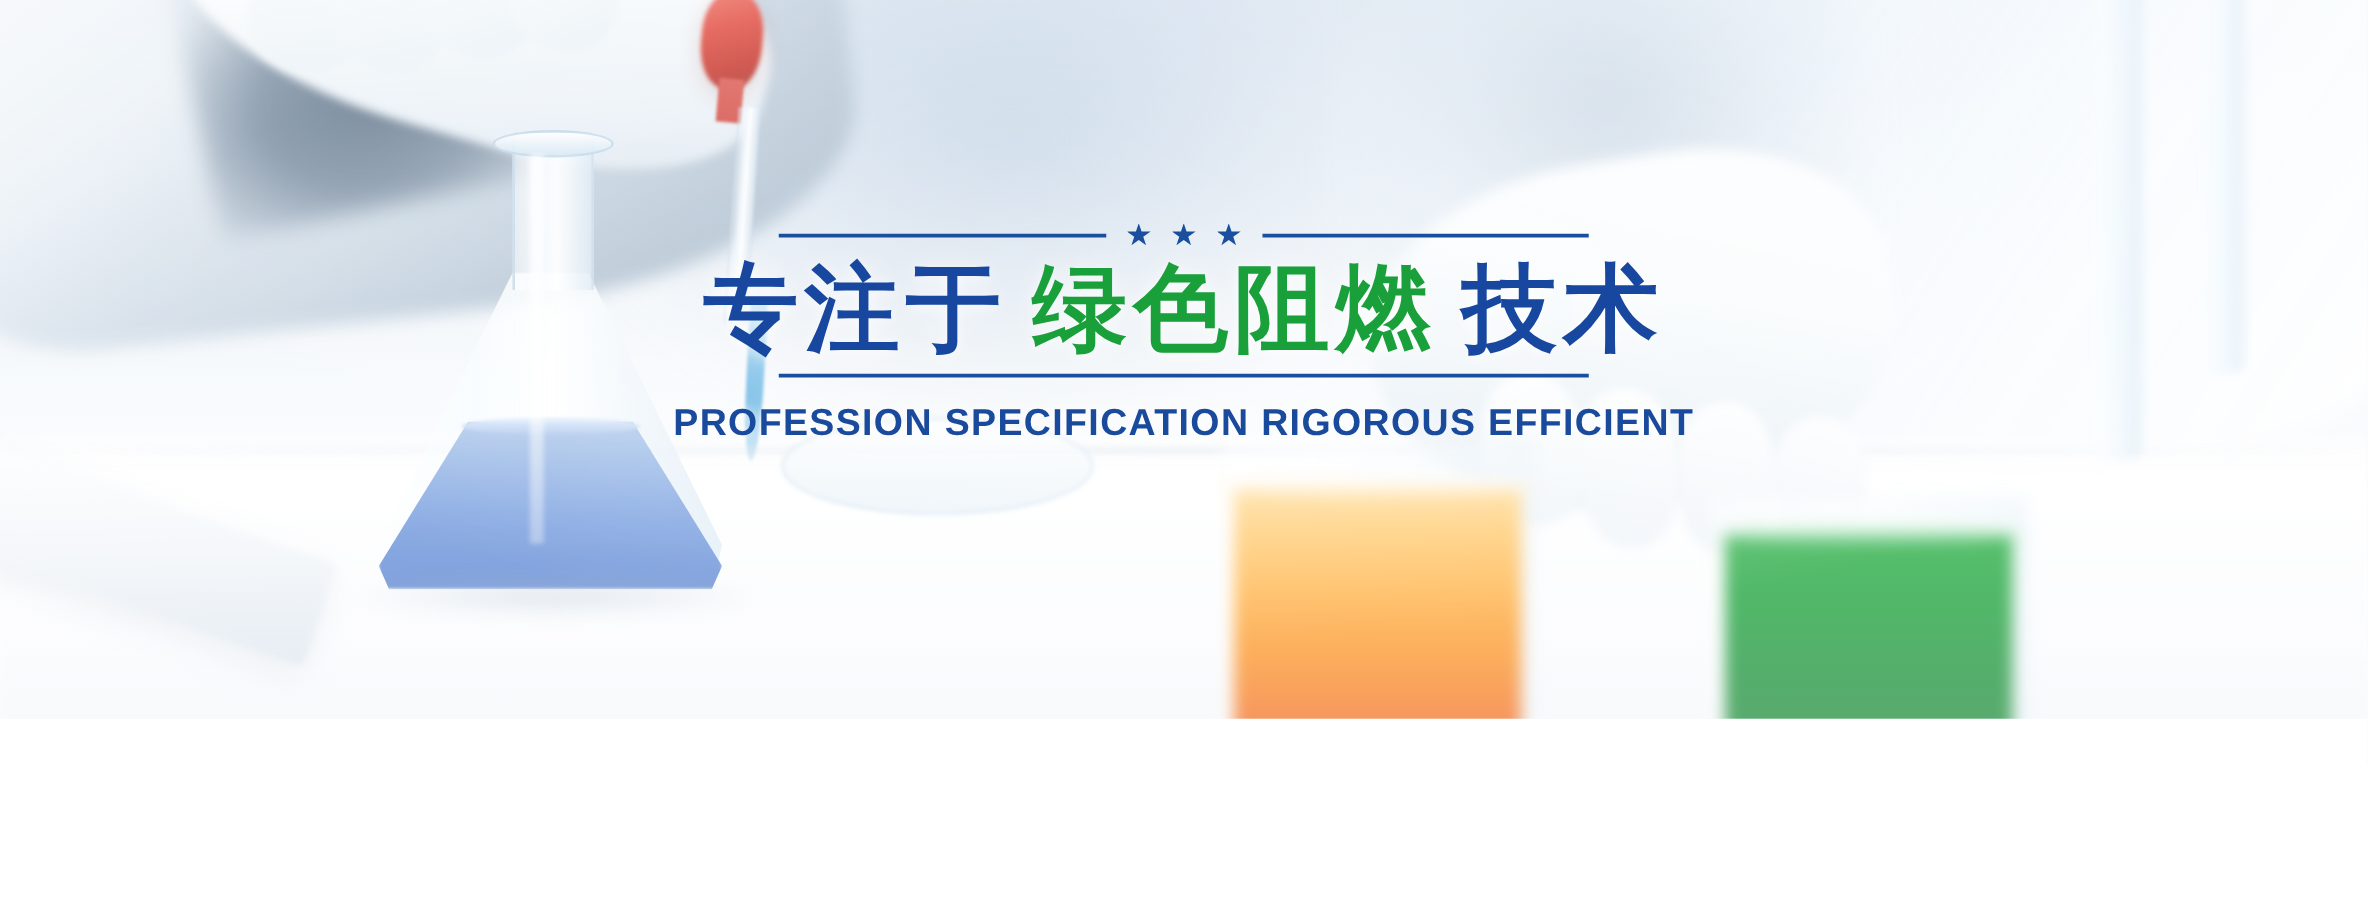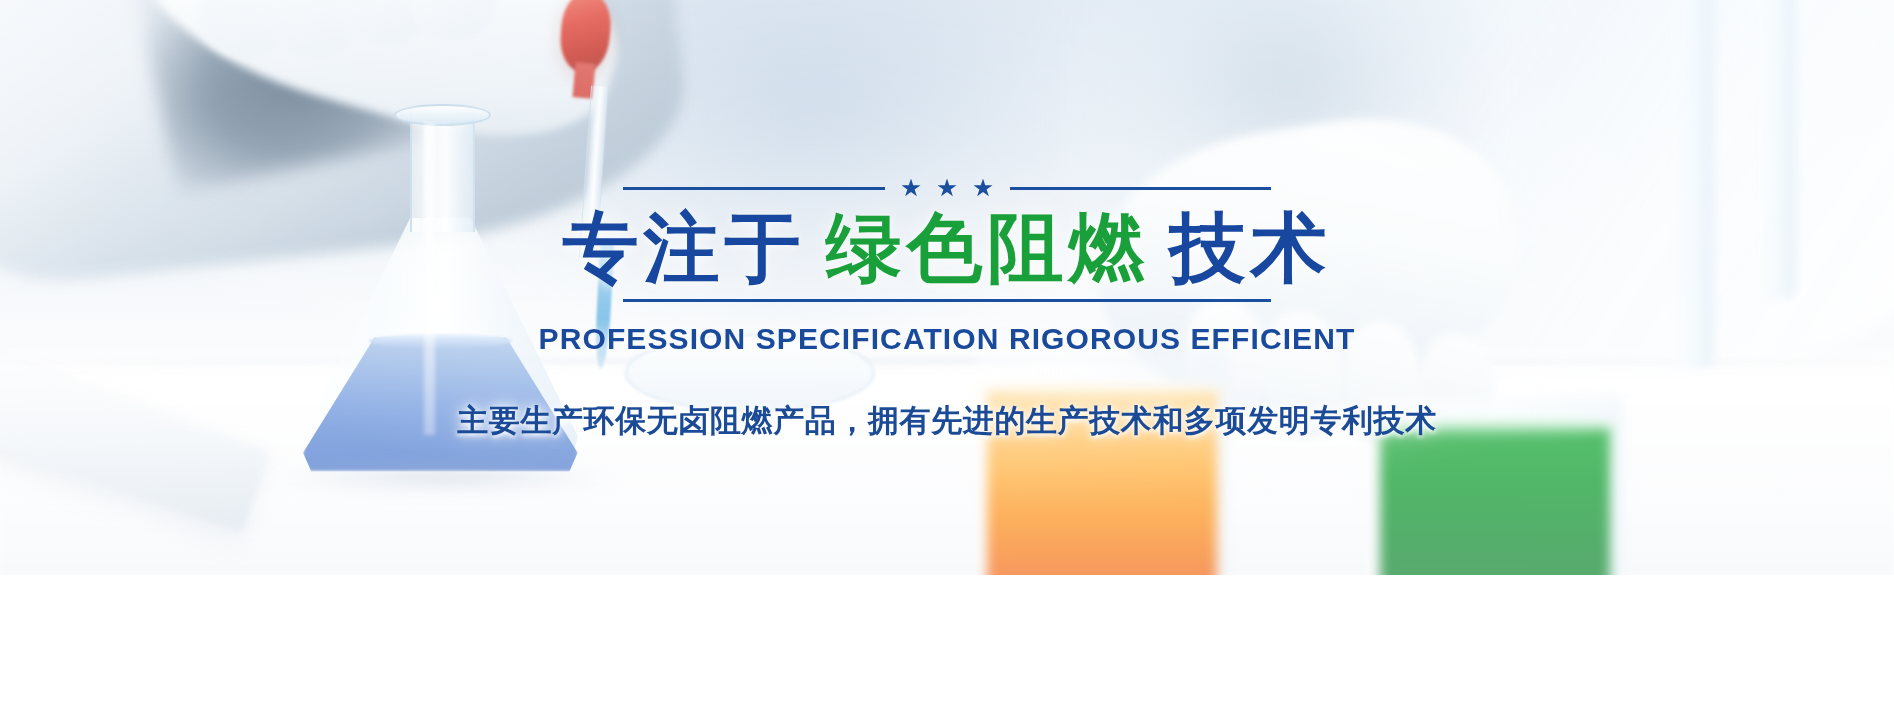--- a/index.html
+++ b/index.html
@@ -411,16 +411,15 @@
     </div>
 
     <div class="headline">
       <span class="hl-blue">专注于</span><span class="hl-sp"></span><span class="hl-green">绿色阻燃</span><span class="hl-sp"></span><span class="hl-blue">技术</span>
     </div>
 
     <div class="rule-bottom"></div>
 
     <div class="subtitle-en">PROFESSION SPECIFICATION RIGOROUS EFFICIENT</div>
 
-    <div class="desc-cn">主要生产环保无卤阻燃产品，拥有先进的生产技术和多项发明专利技术</div>
 
   </div>
 </div>
 
 </body></html>

